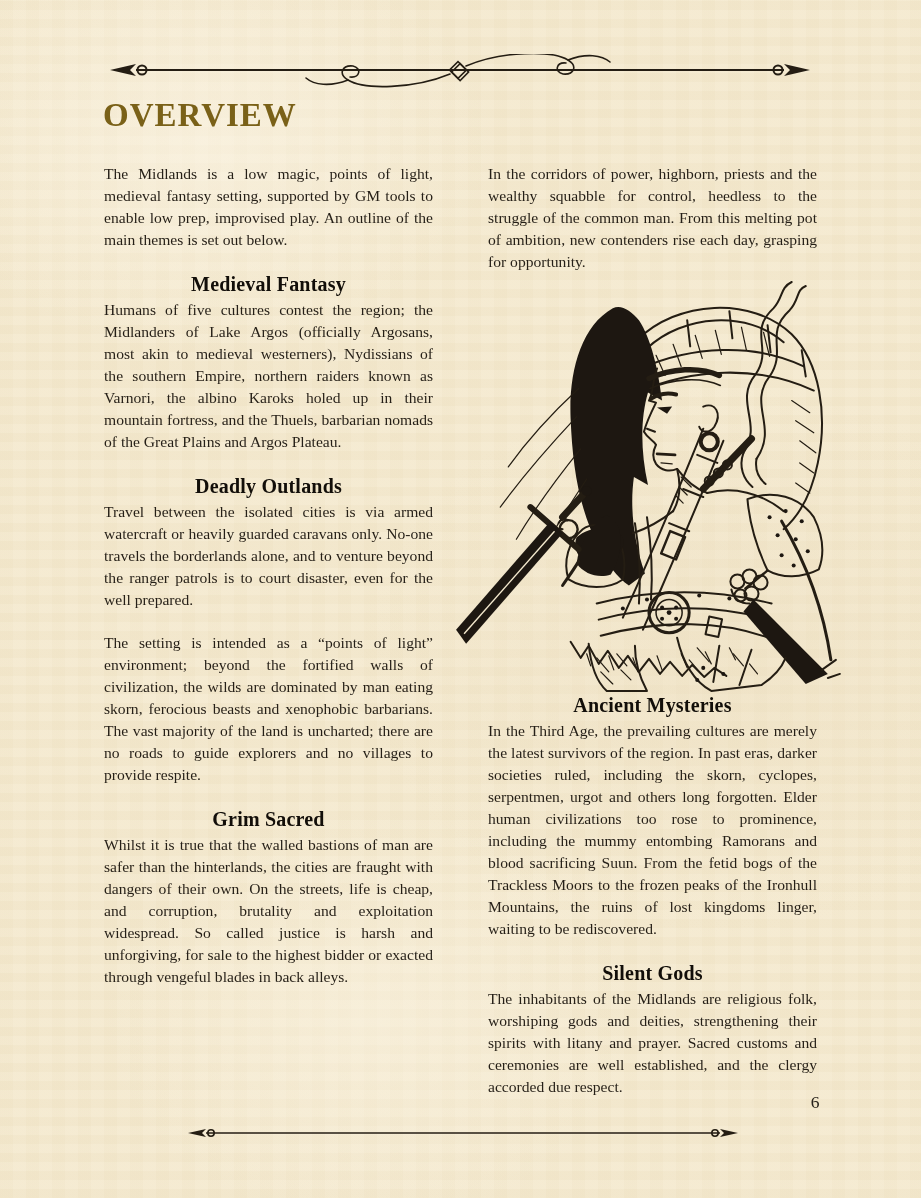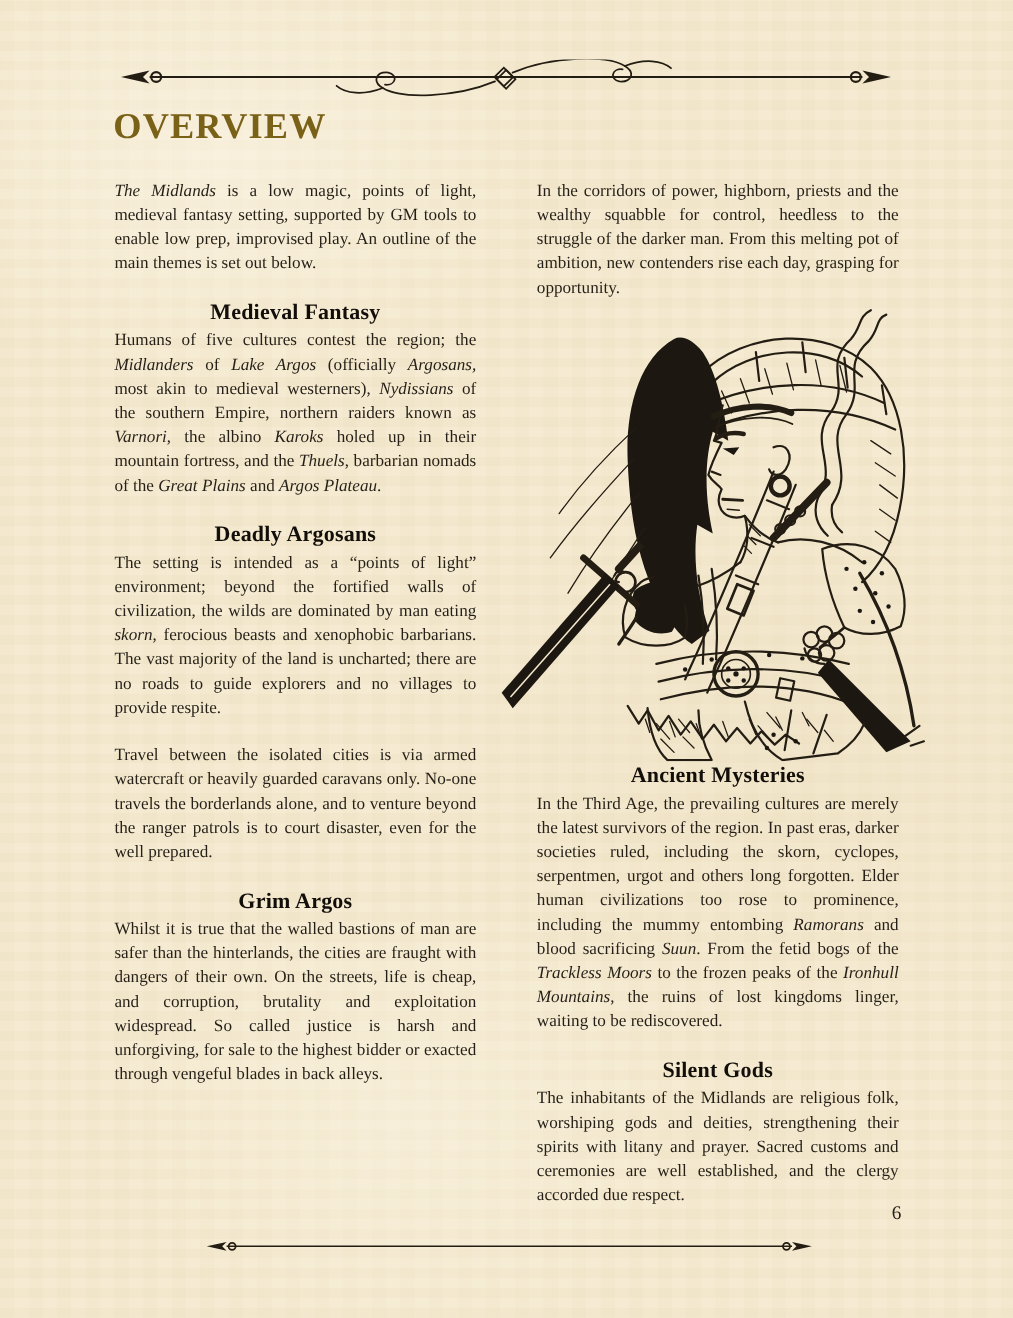--- a/index.html
+++ b/index.html
@@ -29,21 +29,21 @@
     position:absolute;left:104px;top:163px;width:713px;
     display:flex;gap:55px;
     color:#251f17;
   }
   .col{width:329px;font-size:15.6px;line-height:22px;text-align:justify;}
   .col p{margin:0 0 21px 0;}
   .col h3{
     font-size:20px;line-height:24px;margin:0 0 3px 0;
     font-weight:bold;color:#120e09;letter-spacing:.2px;text-align:center;
   }
-  .italic{font-style:italic;margin-top:28px;}
+  .italic{margin-top:28px;}
   .figure{position:relative;height:378px;margin:0 0 21px 0;overflow:visible;}
   .figure svg{position:absolute;left:-38px;top:-14px;}
   .page-number{
     position:absolute;left:800px;top:1092px;width:30px;
     font-size:17.5px;color:#26211a;text-align:center;
   }
   svg .ink{stroke:#241d13;fill:none;stroke-width:2;stroke-linecap:round;stroke-linejoin:round;}
   svg .ink-thin{stroke:#241d13;fill:none;stroke-width:1.2;stroke-linecap:round;}
   svg .ink-fill{fill:#1d1711;stroke:none;}
 </style>
@@ -76,29 +76,29 @@
   </div>
 
   <div class="page-title">OVERVIEW</div>
 
   <div class="columns">
 
     <div class="col">
       <p><span class="italic">The Midlands</span><span> is a low magic, points of light, medieval fantasy setting, supported by GM tools to enable low prep, improvised play. An outline of the main themes is set out below.</span></p>
       <h3>Medieval Fantasy</h3>
       <p><span>Humans of five cultures contest the region; the </span><span class="italic">Midlanders</span><span> of </span><span class="italic">Lake Argos</span><span> (officially </span><span class="italic">Argosans,</span><span> most akin to medieval westerners), </span><span class="italic">Nydissians</span><span> of the southern Empire, northern raiders known as </span><span class="italic">Varnori</span><span>, the albino </span><span class="italic">Karoks</span><span> holed up in their mountain fortress, and the </span><span class="italic">Thuels</span><span>, barbarian nomads of the </span><span class="italic">Great Plains</span><span> and </span><span class="italic">Argos Plateau</span><span>.</span></p>
-      <h3>Deadly Argosans</h3>
+      <h3>Deadly Outlands</h3>
+      <p><span>Travel between the isolated cities is via armed watercraft or heavily guarded caravans only. No-one travels the borderlands alone, and to venture beyond the ranger patrols is to court disaster, even for the well prepared.</span></p>
       <p><span>The setting is intended as a “points of light” environment; beyond the fortified walls of civilization, the wilds are dominated by man eating </span><span class="italic">skorn</span><span>, ferocious beasts and xenophobic barbarians.  The vast majority of the land is uncharted; there are no roads to guide explorers and no villages to provide respite.</span></p>
-      <p><span>Travel between the isolated cities is via armed watercraft or heavily guarded caravans only. No-one travels the borderlands alone, and to venture beyond the ranger patrols is to court disaster, even for the well prepared.</span></p>
-      <h3>Grim Argos</h3>
+      <h3>Grim Sacred</h3>
       <p><span>Whilst it is true that the walled bastions of man are safer than the hinterlands, the cities are fraught with dangers of their own. On the streets, life is cheap, and corruption, brutality and exploitation widespread. So called justice is harsh and unforgiving, for sale to the highest bidder or exacted through vengeful blades in back alleys.</span></p>
     </div>
 
     <div class="col">
-      <p><span>In the corridors of power, highborn, priests and the wealthy squabble for control, heedless to the struggle of the darker man. From this melting pot of ambition, new contenders rise each day, grasping for opportunity.</span></p>
+      <p><span>In the corridors of power, highborn, priests and the wealthy squabble for control, heedless to the struggle of the common man. From this melting pot of ambition, new contenders rise each day, grasping for opportunity.</span></p>
 
       <div class="figure" role="img" aria-label="Ink drawing of a grim barbarian warrior with long wind-blown hair, headband and hoop earring, a plank shield slung on his back, smoke rising from a torch behind his shoulder, gripping a long dagger pointed down">
         <svg width="402" height="412" viewBox="0 0 400 410">
 
           <g class="ink" stroke-width="1.8">
             <path d="M292,172 C312,142 282,122 304,94 C322,68 296,52 322,28 C332,17 328,8 340,2"></path>
             <path d="M305,178 C327,146 296,124 318,96 C336,70 312,54 338,30 C348,19 344,10 354,6"></path>
             <path d="M292,172 C287,186 292,198 301,206"></path>
             <path d="M305,178 C303,190 308,198 314,203"></path>
           </g>

